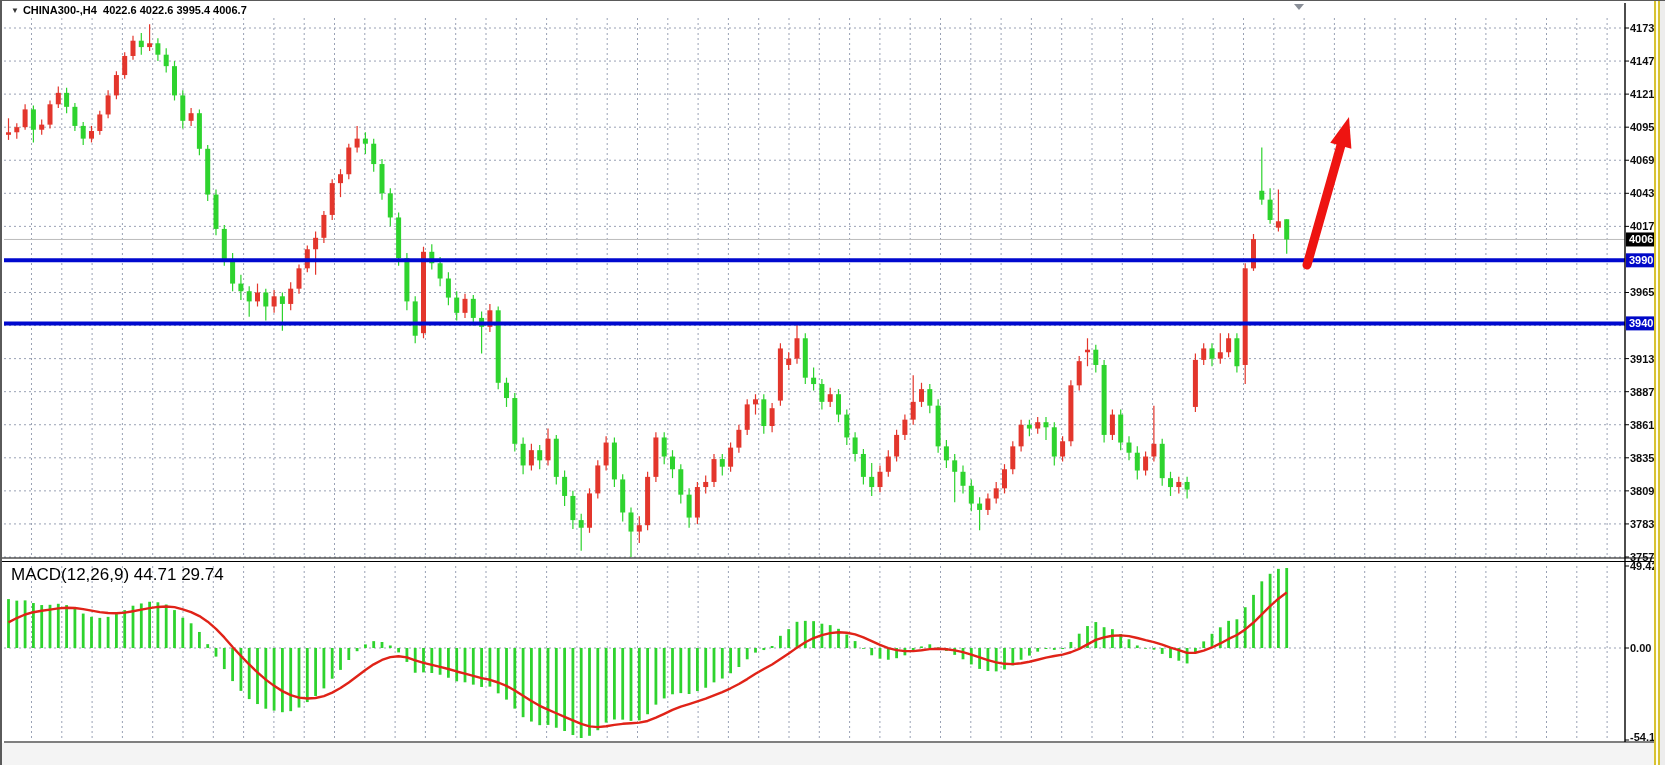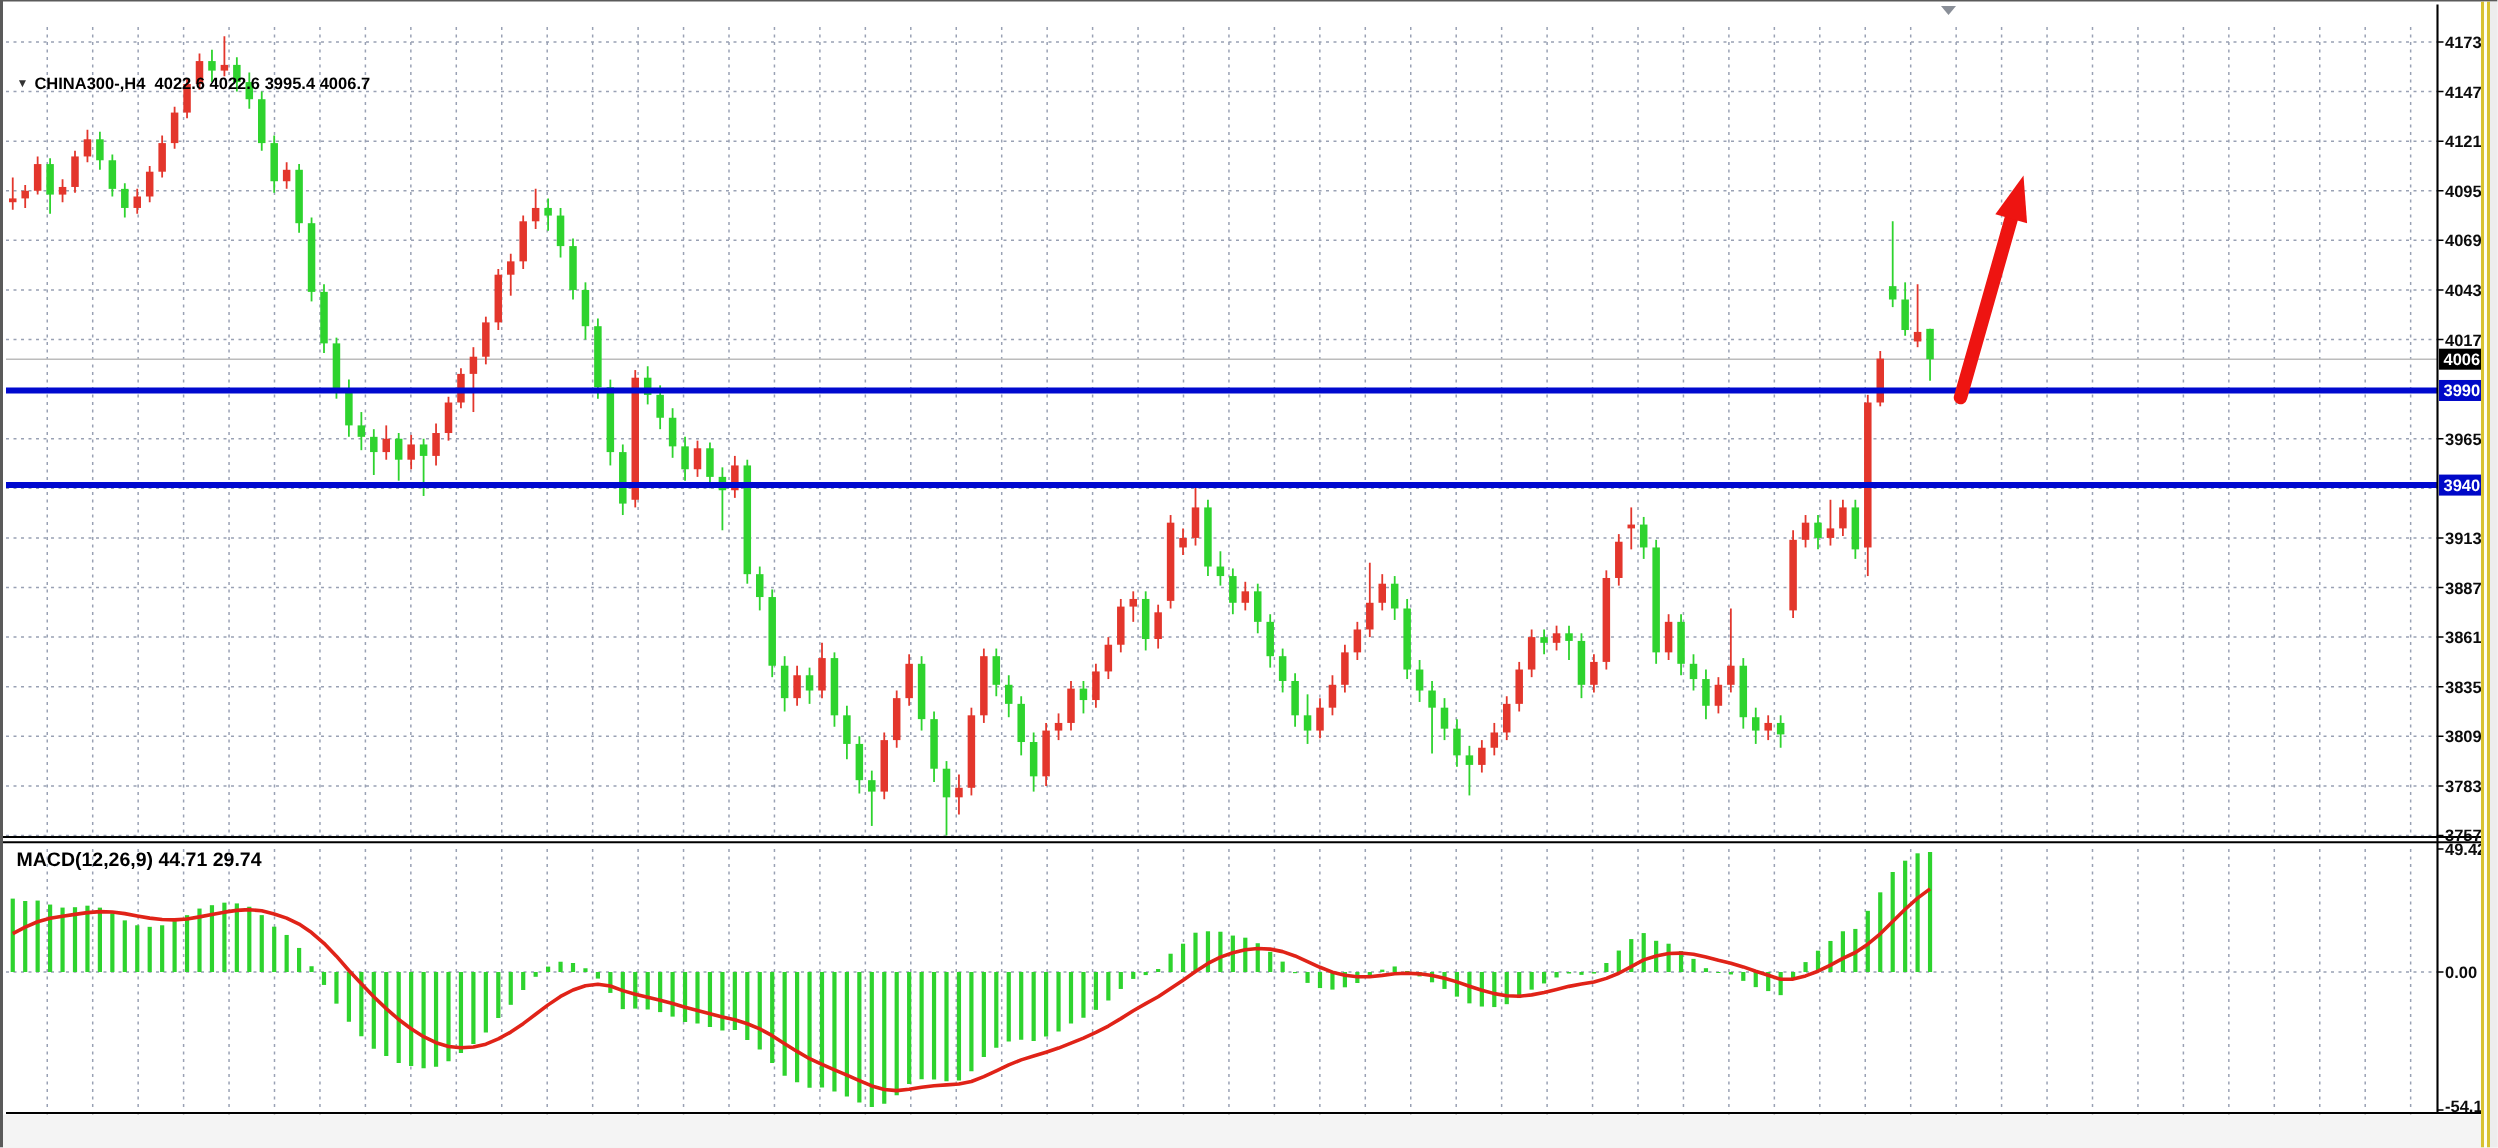--- a/index.html
+++ b/index.html
@@ -1,23 +1,23 @@
 <!DOCTYPE html>
 <html><head>
 <meta charset="utf-8">
 <style>
   html,body{margin:0;padding:0;background:#e9e9e9;}
   #win{position:relative;width:1665px;height:765px;background:#ffffff;overflow:hidden;
        font-family:"Liberation Sans",sans-serif;border-top:1px solid #5a5a5a;border-left:2px solid #5a5a5a;
        box-sizing:border-box;}
   #chart-svg{position:absolute;left:0;top:0;}
   .overlay{position:absolute;font-family:"Liberation Sans",sans-serif;color:#000;white-space:pre;}
-  #title{left:9px;top:3px;font-size:11px;font-weight:700;margin-top:46px;}
+  #title{left:9px;top:3px;font-size:11px;font-weight:700;}
   #title .dd{color:#333;font-size:8px;vertical-align:1px;margin-right:4px;}
-  #macd-title{left:9px;top:564px;font-size:13px;font-weight:700;}
+  #macd-title{left:9px;top:564px;font-size:17px;font-weight:400;}
   #edge-strip{position:absolute;top:0;left:1652px;width:6px;height:765px;
      background:linear-gradient(90deg,#d8c230 0 2px,#fffef0 2px 4px,#d8c230 4px 6px);}
   #right-pad{position:absolute;top:0;left:1658px;right:0;height:765px;background:#ededed;}
   #bottom-strip{position:absolute;left:0;top:742px;width:1652px;height:23px;background:#f4f4f4;}
 </style>
 </head>
 <body>
 
 <div id="win">
   <svg id="chart-svg" width="1665" height="765">

